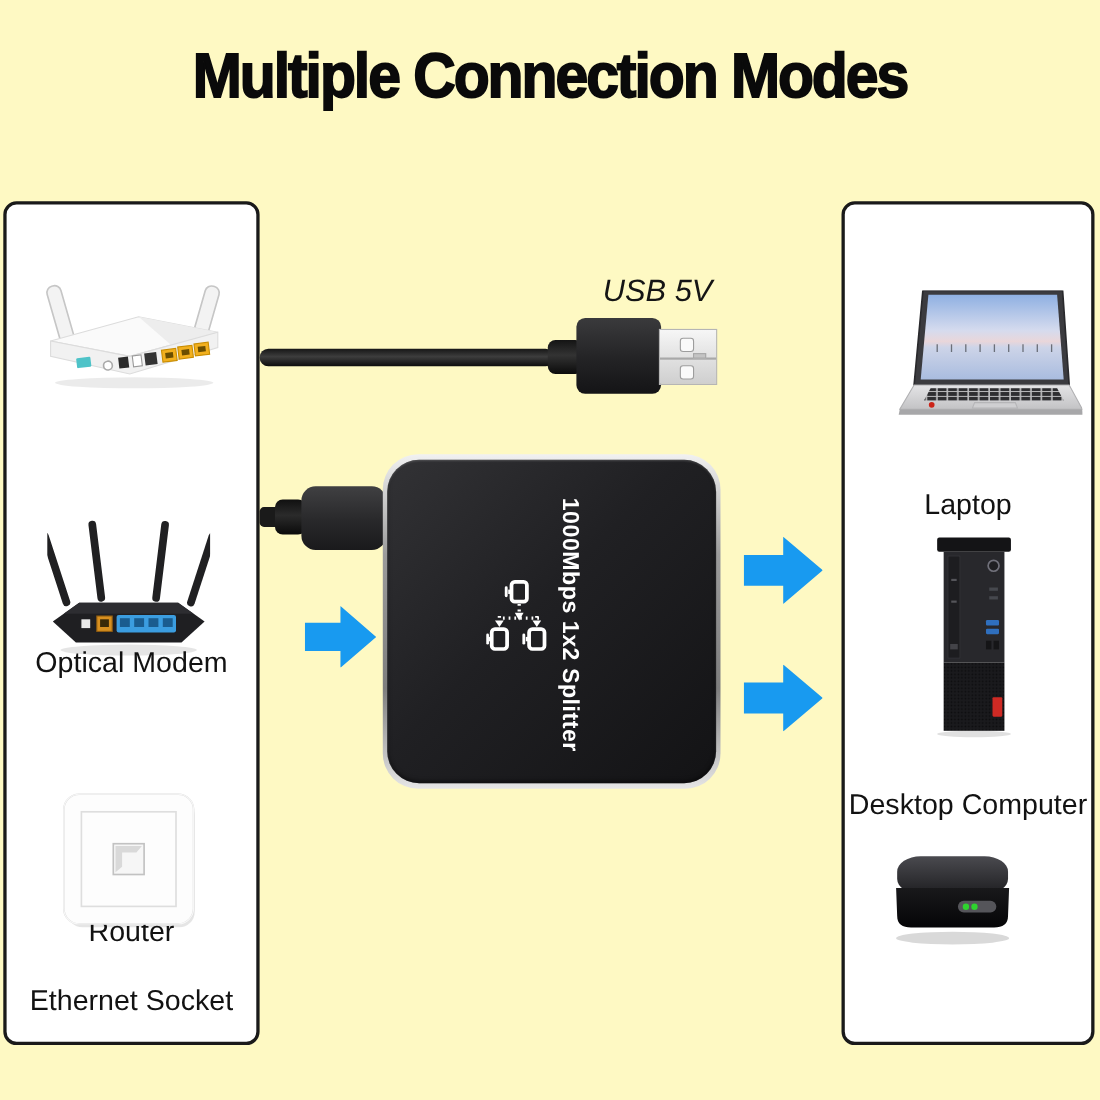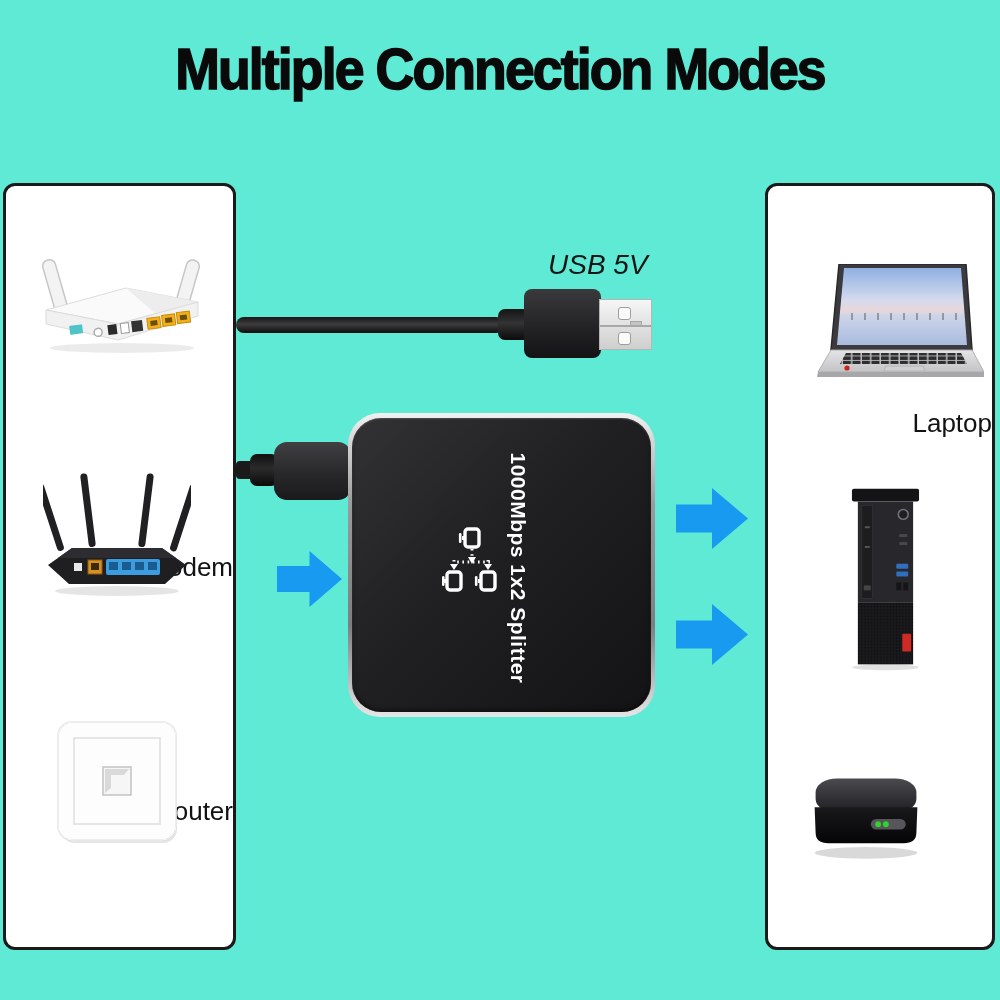--- a/index.html
+++ b/index.html
@@ -1,36 +1,36 @@
 <!DOCTYPE html>
 <html style="--arrow: #189af0; --box_border: #1a1a1a; --splitter_text: #ffffff; --port_yellow: #f2b01e; --port_blue: #3b9de0; --led_green: #2ed32e; --badge_red: #cf2a24;"><head>
 <meta charset="utf-8">
 <style>
   html,body{margin:0;padding:0;background:#ffffff;}
   .canvas{
-    position:relative;width:1000px;height:1000px;background:#5eead4;overflow:hidden;
+    position:relative;width:1000px;height:1000px;background:#fef9c3;overflow:hidden;
     font-family:"Liberation Sans", sans-serif;color:#111;
   }
   .title{
     position:absolute;top:36px;left:0;width:100%;text-align:center;
     font-size:57px;font-weight:bold;letter-spacing:-2px;color:#0a0a0a;
     -webkit-text-stroke:1.6px #0a0a0a;
     transform:scaleX(.94);transform-origin:center;
     white-space:nowrap;
   }
   .panel{
     position:absolute;top:183px;width:233px;height:767px;
     border:3px solid var(--box_border,#1a1a1a);border-radius:12px;background:#fff;
     box-sizing:border-box;
   }
   .panel.left{left:3px;}
   .panel.right{left:765px;width:230px;}
   .dev-label{
-    position:absolute;left:0;width:100%;text-align:right;
-    font-size:26px;color:#121212;white-space:nowrap;
+    position:absolute;left:0;width:100%;text-align:center;
+    font-size:26px;color:#121212;white-space:nowrap;margin-top:35px;
   }
   .fig{position:absolute;}
   
   .cable-top{
     position:absolute;left:236px;top:317px;width:268px;height:16px;border-radius:8px;
     background:linear-gradient(180deg,#161616,#3d3d3d 45%,#0d0d0d);
   }
   .usb-neck{
     position:absolute;left:498px;top:309px;width:32px;height:31px;border-radius:7px;
     background:linear-gradient(180deg,#141414,#333 45%,#0b0b0b);
@@ -138,20 +138,21 @@
     <div class="dev-label" style="top:610px;">Router</div>
 
     <svg class="fig" style="left:49px;top:533px;" width="128" height="132" viewBox="0 0 128 132">
       <rect x="6" y="8" width="116" height="116" rx="14" fill="rgba(0,0,0,.10)"></rect>
       <rect x="3" y="3" width="118" height="118" rx="14" fill="#fdfdfd" stroke="#d8d8d8" stroke-width="1.5"></rect>
       <rect x="3" y="3" width="118" height="118" rx="14" fill="none" stroke="#ffffff" stroke-width="1" opacity=".8"></rect>
       <rect x="19" y="19" width="86" height="86" fill="none" stroke="#dedede" stroke-width="1.5"></rect>
       <rect x="48" y="48" width="28" height="28" fill="#f6f6f6" stroke="#c2c2c2" stroke-width="1.5"></rect>
       <polygon points="50,50 74,50 69,56 56,56 56,69 50,74" fill="#d9d9d9"></polygon>
     </svg>
+    <div class="dev-label" style="top:673px;">Ethernet Socket</div>
   </div>
 
   <div class="panel right">
 
     <svg class="fig" style="left:18px;top:78px;" width="198" height="126" viewBox="0 0 198 126">
       <defs>
         <linearGradient id="sky" x1="0" y1="0" x2="0" y2="1">
           <stop offset="0" stop-color="#8fb0e2"></stop>
             <stop offset=".42" stop-color="#d5dbee"></stop>
           <stop offset=".55" stop-color="#e9d6da"></stop>
@@ -205,20 +206,21 @@
       <circle cx="56" cy="26" r="5" fill="#1f1f22" stroke="#70707a" stroke-width="1.6"></circle>
       <rect x="52" y="46" width="8" height="3" fill="#46484e"></rect>
       <rect x="52" y="54" width="8" height="3" fill="#46484e"></rect>
       <rect x="49" y="76" width="12" height="5" rx="1" fill="#2f6fbe"></rect>
       <rect x="49" y="84" width="12" height="5" rx="1" fill="#2f6fbe"></rect>
       <rect x="49" y="95" width="5" height="8" fill="#151517"></rect>
       <rect x="56" y="95" width="5" height="8" fill="#151517"></rect>
       <rect x="10" y="115" width="56" height="63" fill="url(#mesh)"></rect>
       <rect x="55" y="147" width="9" height="18" rx="1" fill="#cf2a24"></rect>
     </svg>
+    <div class="dev-label" style="top:495px;">Desktop Computer</div>
 
     <svg class="fig" style="left:35px;top:584px;" width="126" height="94" viewBox="0 0 130 94">
       <defs>
         <linearGradient id="stbTop" x1="0" y1="0" x2="0" y2="1">
           <stop offset="0" stop-color="#4a4a4f"></stop>
             <stop offset="1" stop-color="#1f1f22"></stop>
         </linearGradient>
         <linearGradient id="stbFront" x1="0" y1="0" x2="0" y2="1">
           <stop offset="0" stop-color="#19191b"></stop>
             <stop offset="1" stop-color="#050507"></stop>

